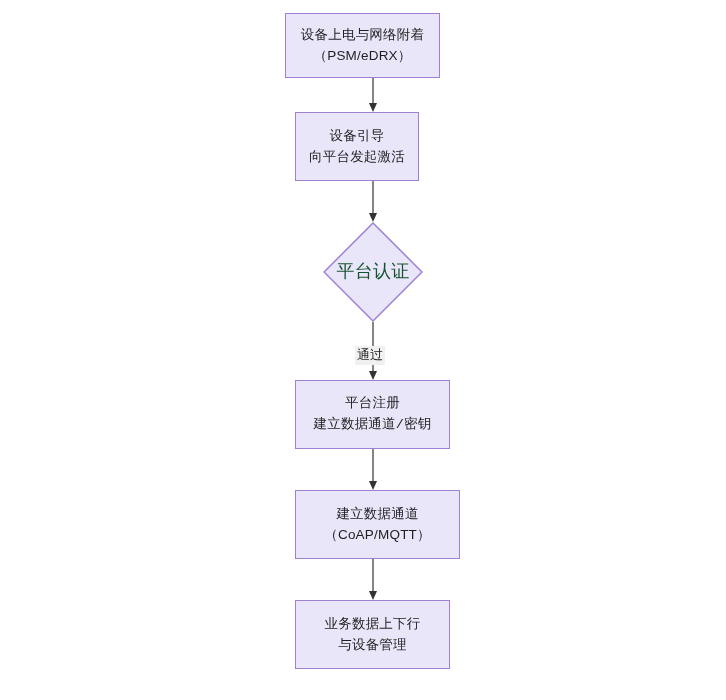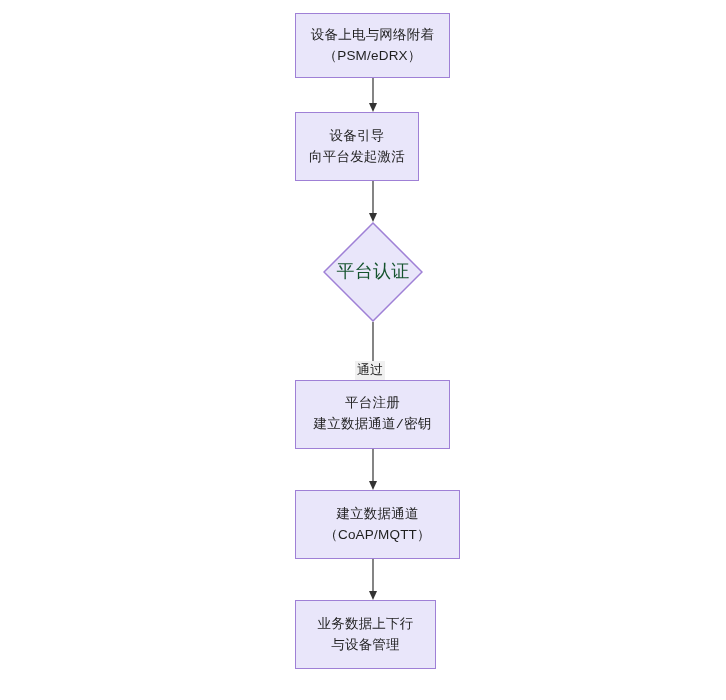--- a/index.html
+++ b/index.html
@@ -92,37 +92,37 @@
       <polygon points="7,42 3,33 11,33" fill="#333333"></polygon>
     </svg>
   </div>
 
   <div class="edge" style="left:366px; top:322px; width:14px; height:59px;">
     <svg width="14" height="59" viewBox="0 0 14 59">
       <line x1="7" y1="0" x2="7" y2="51" stroke="#333333" stroke-width="1.2"></line>
       <polygon points="7,58 3,49 11,49" fill="#333333"></polygon>
     </svg>
   </div>
-  <div class="edge-label" style="left:355px; top:361px;text-align:center;">通过</div>
+  <div class="edge-label" style="left:355px; top:346px;text-align:center;">通过</div>
 
   <div class="edge" style="left:366px; top:448px; width:14px; height:43px;">
     <svg width="14" height="43" viewBox="0 0 14 43">
       <line x1="7" y1="0" x2="7" y2="35" stroke="#333333" stroke-width="1.2"></line>
       <polygon points="7,42 3,33 11,33" fill="#333333"></polygon>
     </svg>
   </div>
 
   <div class="edge" style="left:366px; top:558px; width:14px; height:43px;">
     <svg width="14" height="43" viewBox="0 0 14 43">
       <line x1="7" y1="0" x2="7" y2="35" stroke="#333333" stroke-width="1.2"></line>
       <polygon points="7,42 3,33 11,33" fill="#333333"></polygon>
     </svg>
   </div>
 
-  <div class="node" style="left:295px; top:13px; width:155px; height:65px;">
+  <div class="node" style="left:285px; top:13px; width:155px; height:65px;">
     <span class="line">设备上电与网络附着</span>
     <span class="line">（PSM/eDRX）</span>
   </div>
 
   <div class="node" style="left:295px; top:112px; width:124px; height:69px;">
     <span class="line">设备引导</span>
     <span class="line">向平台发起激活</span>
   </div>
 
   <div class="node decision" style="left:323px; top:222px; width:100px; height:100px;">
@@ -135,18 +135,18 @@
   <div class="node" style="left:295px; top:380px; width:155px; height:69px;font-family:Liberation Mono, monospace;">
     <span class="line">平台注册</span>
     <span class="line">建立数据通道/密钥</span>
   </div>
 
   <div class="node" style="left:295px; top:490px; width:165px; height:69px;">
     <span class="line">建立数据通道</span>
     <span class="line">（CoAP/MQTT）</span>
   </div>
 
-  <div class="node" style="left:295px; top:600px; width:141px; height:69px;">
+  <div class="node" style="left:295px; top:600px; width:155px; height:69px;">
     <span class="line">业务数据上下行</span>
     <span class="line">与设备管理</span>
   </div>
 
 </div>
 
 </body></html>

